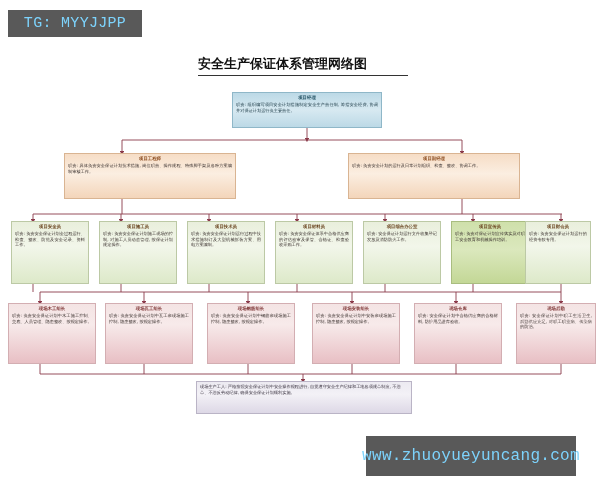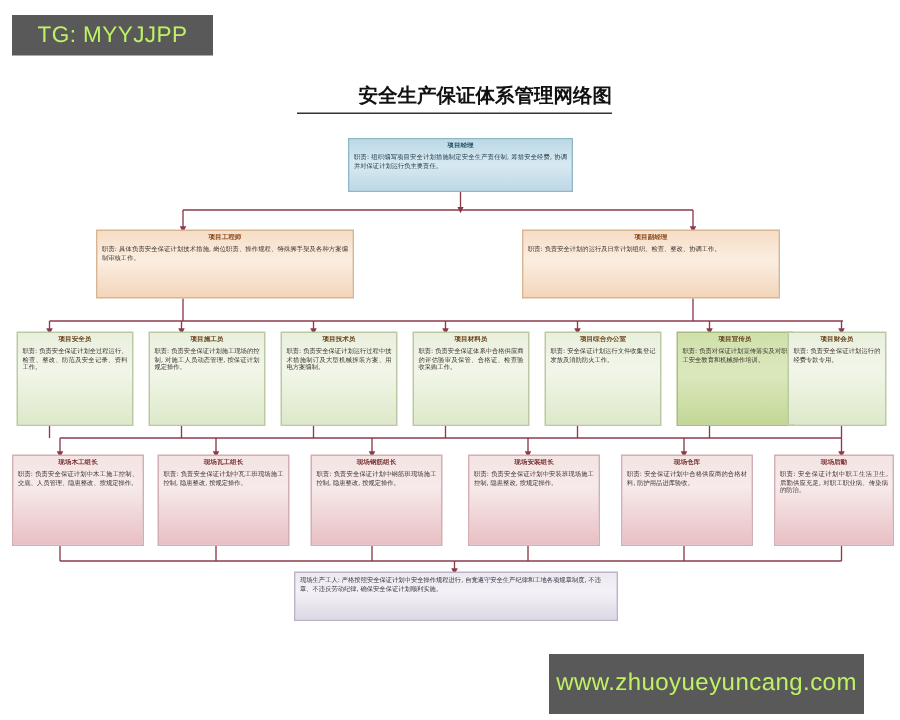--- a/index.html
+++ b/index.html
@@ -16,22 +16,22 @@
   #canvas {
     position: relative;
     width: 600px;
     height: 480px;
   }
 
   
   .watermark {
     position: absolute;
     background: #595959;
-    color: #bef264;
-    font-family: Liberation Sans, sans-serif;
+    color: #7dd3fc;
+    font-family: Liberation Mono, monospace;
     display: flex;
     align-items: center;
     justify-content: center;
     letter-spacing: .3px;
   }
   #wm-top {
     left: 8px; top: 10px;
     width: 134px; height: 27px;
     font-size: 15px;
   }
@@ -39,21 +39,21 @@
     left: 366px; top: 436px;
     width: 210px; height: 40px;
     font-size: 16px;
   }
 
   
   #title {
     position: absolute;
     left: 198px; top: 55px;
     width: 210px;
-    text-align: right;
+    text-align: left;
     font-family: "DejaVu Serif", "Liberation Serif", serif;
     font-weight: bold;
     font-size: 13px;
     color: #111111;
     border-bottom: 1.5px solid #333333;
     padding-bottom: 2px;
     white-space: nowrap;
   }
 
   

